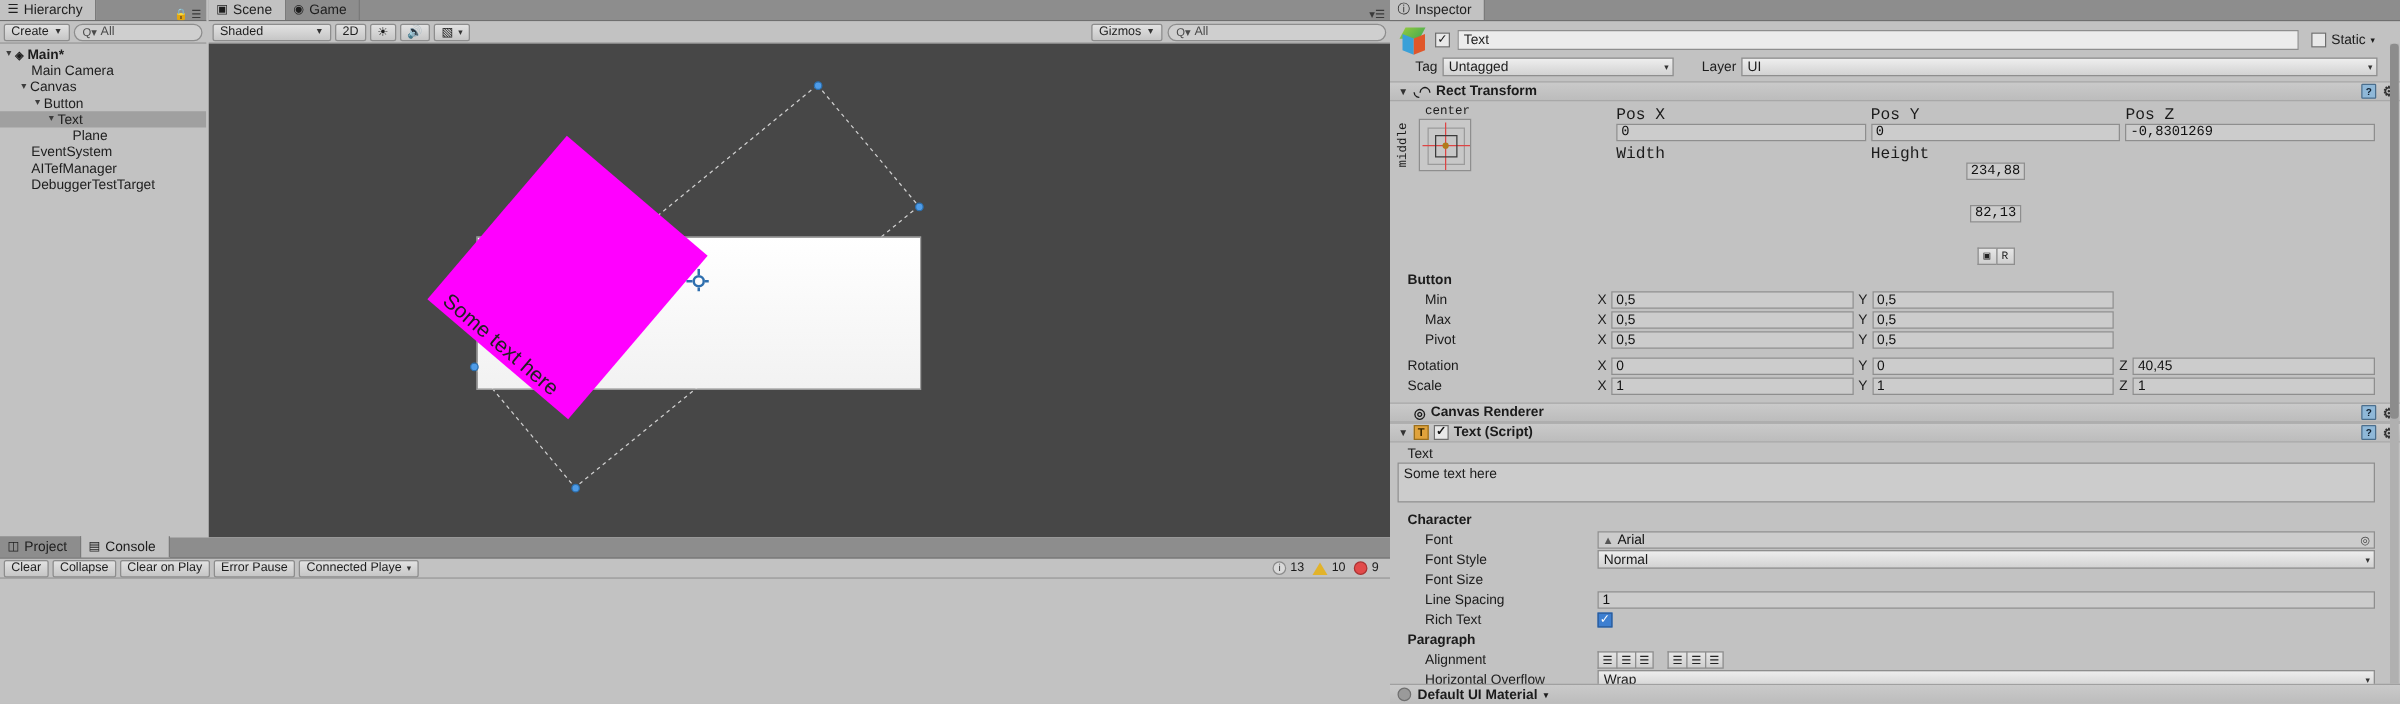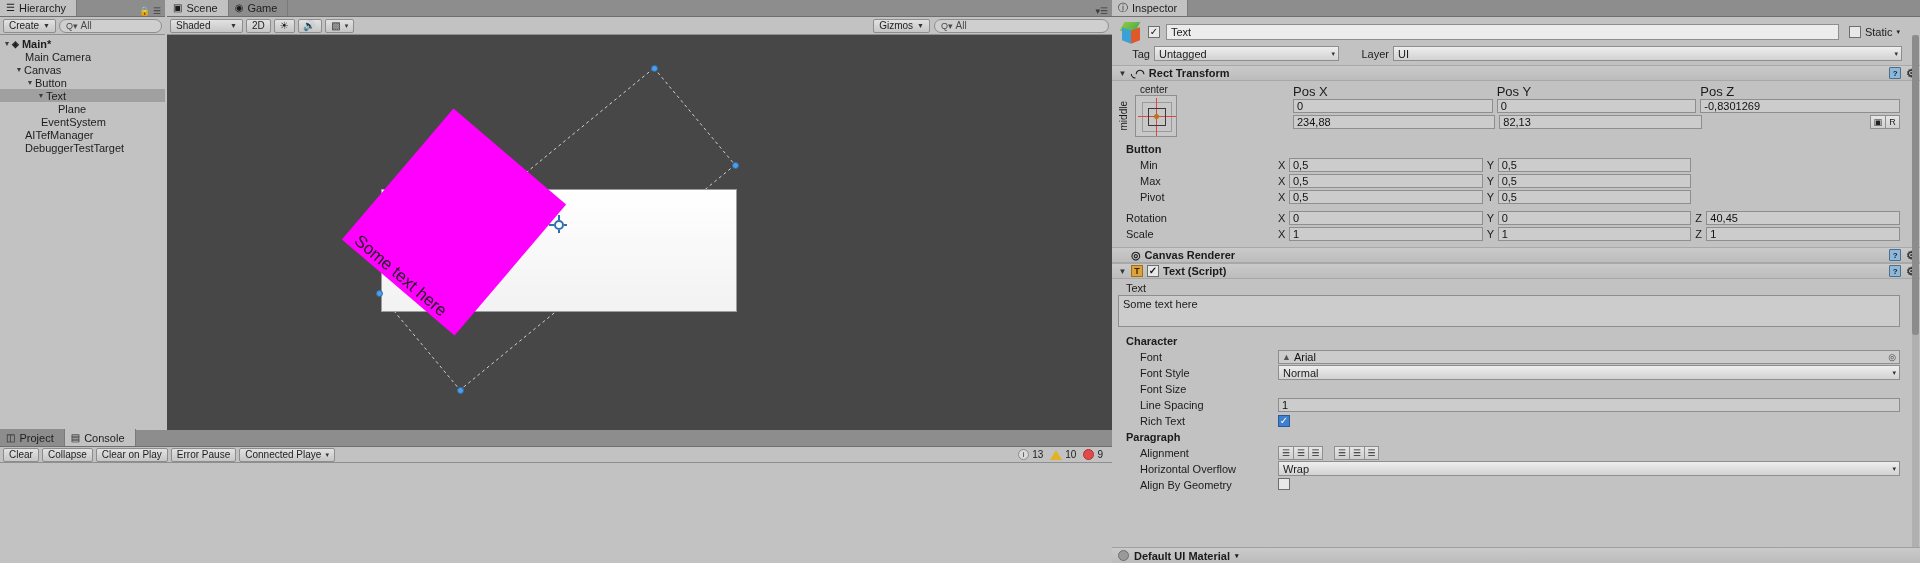--- a/index.html
+++ b/index.html
@@ -263,21 +263,21 @@
         <span class="arr">▼</span>
         <span>Button</span>
       </div>
       <div class="h-row sel" style="padding-left:36px;">
         <span class="arr">▼</span>
         <span>Text</span>
       </div>
       <div class="h-row" style="padding-left:58px;">
         <span>Plane</span>
       </div>
-      <div class="h-row" style="padding-left:41px;">
+      <div class="h-row" style="padding-left:25px;">
         <span>EventSystem</span>
       </div>
       <div class="h-row" style="padding-left:25px;">
         <span>AITefManager</span>
       </div>
       <div class="h-row" style="padding-left:25px;">
         <span>DebuggerTestTarget</span>
       </div>
     </div>
   </div>
@@ -288,21 +288,21 @@
         <span class="ti">▣</span>
         <span>Scene</span>
       </div>
       <div class="tab">
         <span class="ti">◉</span>
         <span>Game</span>
       </div>
       <div class="lock">▾☰</div>
     </div>
     <div class="toolbar">
-      <div class="tbtn" style="width:73px;">
+      <div class="tbtn" style="width:95px;">
         <span>Shaded</span>
         <span class="caret" style="margin-left:auto;">▼</span>
       </div>
       <div class="tbtn">
         <span>2D</span>
       </div>
       <div class="tbtn">
         <span>☀</span>
       </div>
       <div class="tbtn">
@@ -444,21 +444,21 @@
         <span class="foldarrow">▼</span>
         <span style="font-size:11px;">◟◠</span>
         <span>Rect Transform</span>
         <span class="right">
           <span class="bookicon">?</span>
           <span class="gear">⚙</span>
         </span>
       </div>
 
       <div class="body">
-        <div style="display:flex;">
+        <div style="display:flex;font-family:Liberation Mono, monospace;">
 
           <div style="width:175px;flex:0 0 175px;">
             <div style="padding-left:22px;font-size:10px;">center</div>
             <div style="display:flex;align-items:center;">
               <span class="vlabel">middle</span>
               <div class="anchorbox">
                 <div class="ab-outer"></div>
                   <div class="ab-vx"></div>
                   <div class="ab-hz"></div>
                 <div class="ab-inner"></div>
@@ -477,21 +477,26 @@
               <div class="field" style="flex:1;">
                 <span>0</span>
                 </div>
               <div class="field" style="flex:1;">
                 <span>0</span>
                 </div>
               <div class="field" style="flex:1;">
                 <span>-0,8301269</span>
                 </div>
             </div>
-            <div style="display:flex;gap:4px;align-items:center;">
+            <div style="display:flex;gap:4px;">
+              <div style="flex:1;" class="hdrlbl">Width</div>
+              <div style="flex:1;" class="hdrlbl">Height</div>
+              <div style="flex:1;"></div>
+            </div>
+            <div style="display:flex;gap:20px;align-items:center;flex-direction:column;">
               <div class="field" style="flex:1;">
                 <span>234,88</span>
                 </div>
               <div class="field" style="flex:1;">
                 <span>82,13</span>
                 </div>
               <div style="flex:1;display:flex;justify-content:flex-end;">
                 <div class="btngroup">
                   <span class="minibtn">▣</span>
                   <span class="minibtn">R</span>

